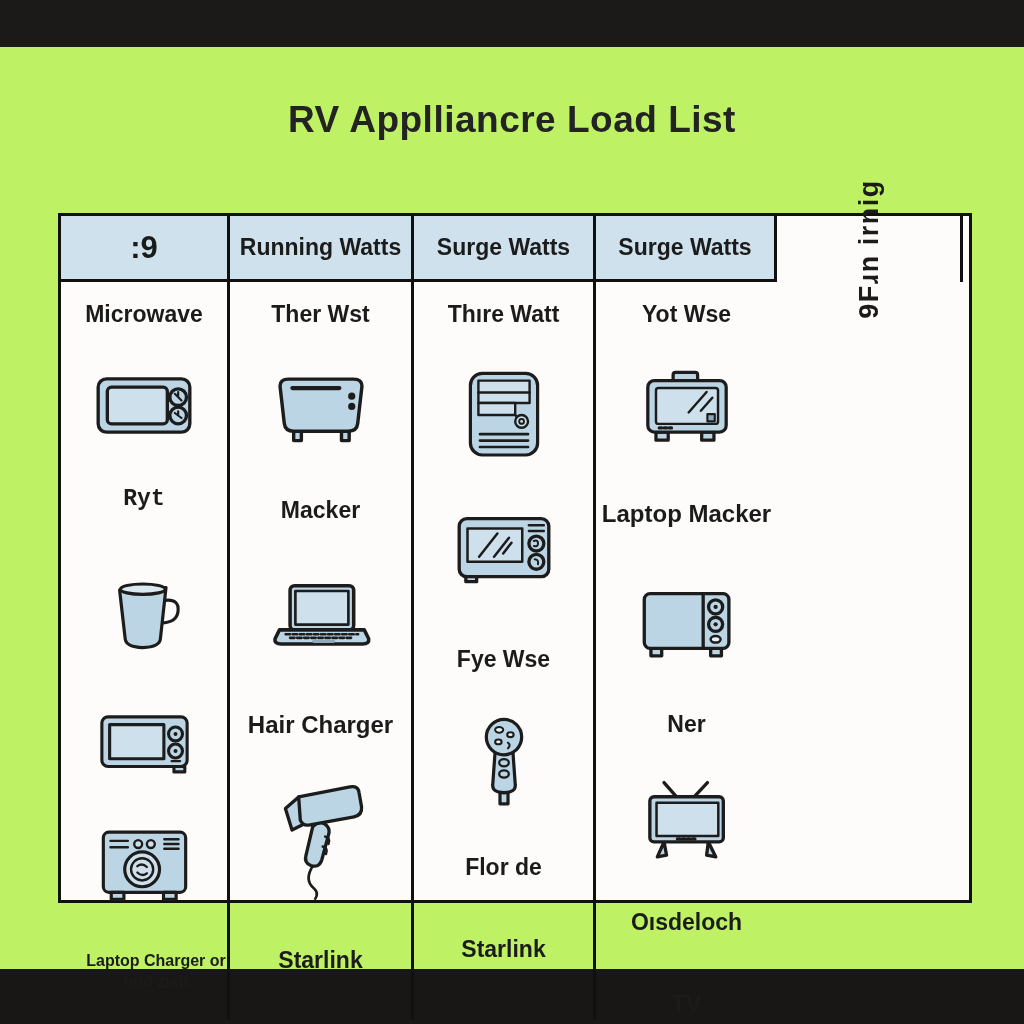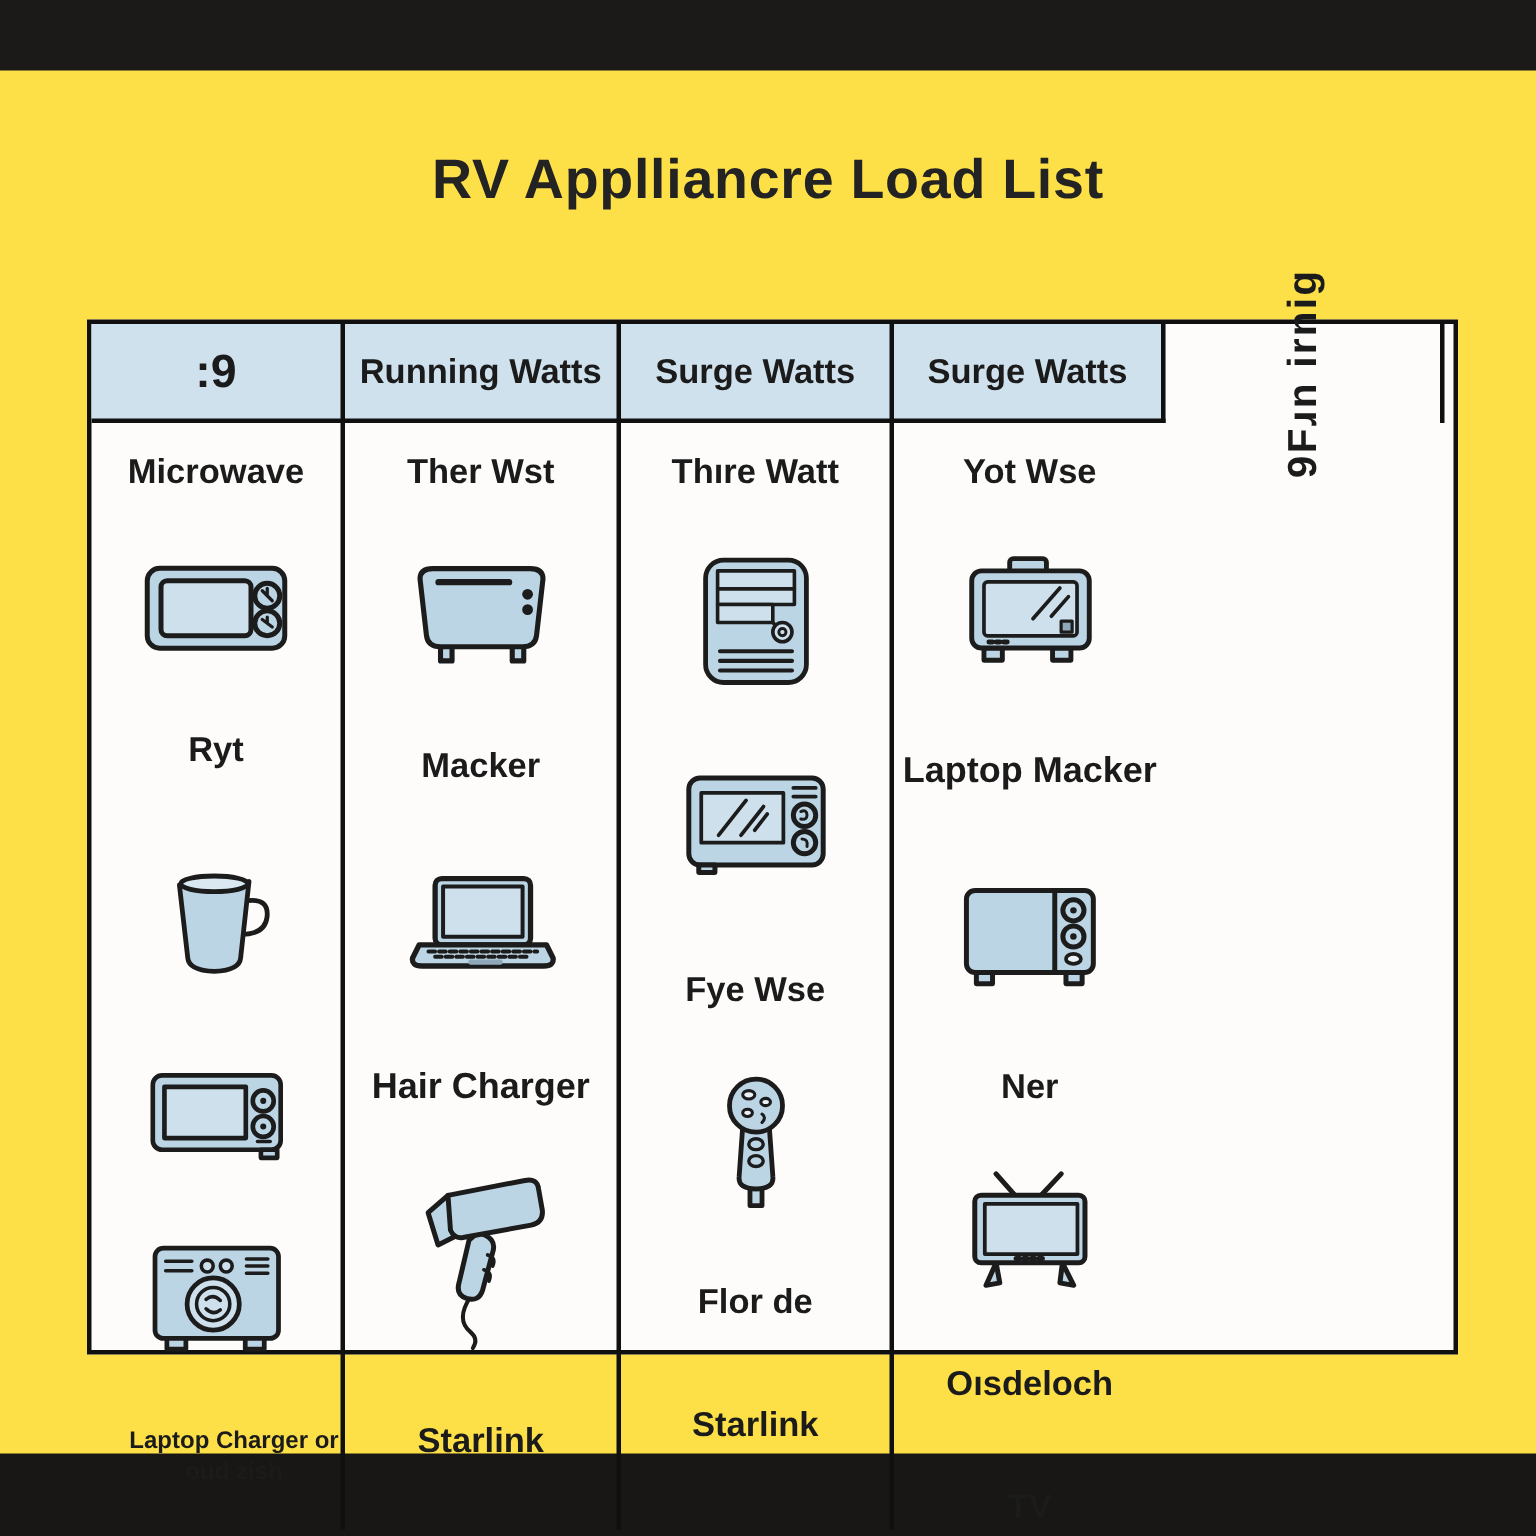--- a/index.html
+++ b/index.html
@@ -1,16 +1,16 @@
 <!DOCTYPE html>
 <html><head>
 <meta charset="utf-8">
 <style>
   html,body{margin:0;padding:0;}
-  .page{position:relative;width:1024px;height:1024px;background:#fde047;
+  .page{position:relative;width:1024px;height:1024px;background:#bef264;
         font-family:"Liberation Sans",sans-serif;color:#1d1d1d;overflow:hidden;}
   .bar-top{position:absolute;left:0;top:0;width:100%;height:47px;background:#1b1a18;}
   .bar-bottom{position:absolute;left:0;top:969px;width:100%;height:55px;background:#181715;}
   .title{position:absolute;top:99px;left:0;width:1024px;text-align:center;
          font-size:37px;font-weight:bold;letter-spacing:.5px;color:#232323;}
   .tbl{position:absolute;left:58px;top:213px;width:908px;height:684px;
        border:3px solid #101010;background:#fdfcfa;display:grid;
        grid-template-columns:169px 184px 182px 181px 186px;grid-template-rows:66px 1fr;}
   .th{background:#cfe1ec;border-right:3px solid #101010;border-bottom:3px solid #101010;
       display:flex;align-items:center;justify-content:center;text-align:center;
@@ -60,21 +60,21 @@
       <span class="ic" style="margin-top:10px;">
         <svg width="100" height="67" viewBox="0 0 120 80" fill="#bcd5e4" stroke="#1c1c1c" stroke-width="4" stroke-linecap="round" stroke-linejoin="round">
           <rect x="5" y="8" width="110" height="64" rx="10"></rect>
           <rect x="16" y="18" width="72" height="44" rx="5" fill="#cde0ec"></rect>
           <circle cx="101" cy="30" r="10"></circle>
             <path d="M97 26 l8 8 M101 24 v5" fill="none" stroke-width="2.6"></path>
           <circle cx="101" cy="52" r="10"></circle>
             <path d="M97 49 l8 6 M101 47 v5" fill="none" stroke-width="2.6"></path>
         </svg>
       </span>
-      <div class="lbl" style="margin-top:14px;">Ryt</div>
+      <div class="lbl" style="margin-top:14px;font-family:Liberation Mono, monospace;">Ryt</div>
       <span class="ic" style="margin-top:30px;">
         <svg width="76" height="78" viewBox="0 0 95 95" fill="#bcd5e4" stroke="#1c1c1c" stroke-width="4" stroke-linecap="round" stroke-linejoin="round">
           <path d="M74 28 Q92 26 90 42 Q88 57 66 56" fill="none"></path>
           <path d="M17 15 Q46 23 75 12 L68 76 Q67 86 46 87 Q25 86 24 76 Z"></path>
           <ellipse cx="46" cy="14" rx="28" ry="6.5" fill="#d9e8f1"></ellipse>
         </svg>
       </span>
       <span class="ic" style="margin-top:26px;">
         <svg width="95" height="62" viewBox="0 0 120 80" fill="#bcd5e4" stroke="#1c1c1c" stroke-width="4" stroke-linecap="round" stroke-linejoin="round">
           <rect x="5" y="5" width="110" height="64" rx="8"></rect>

